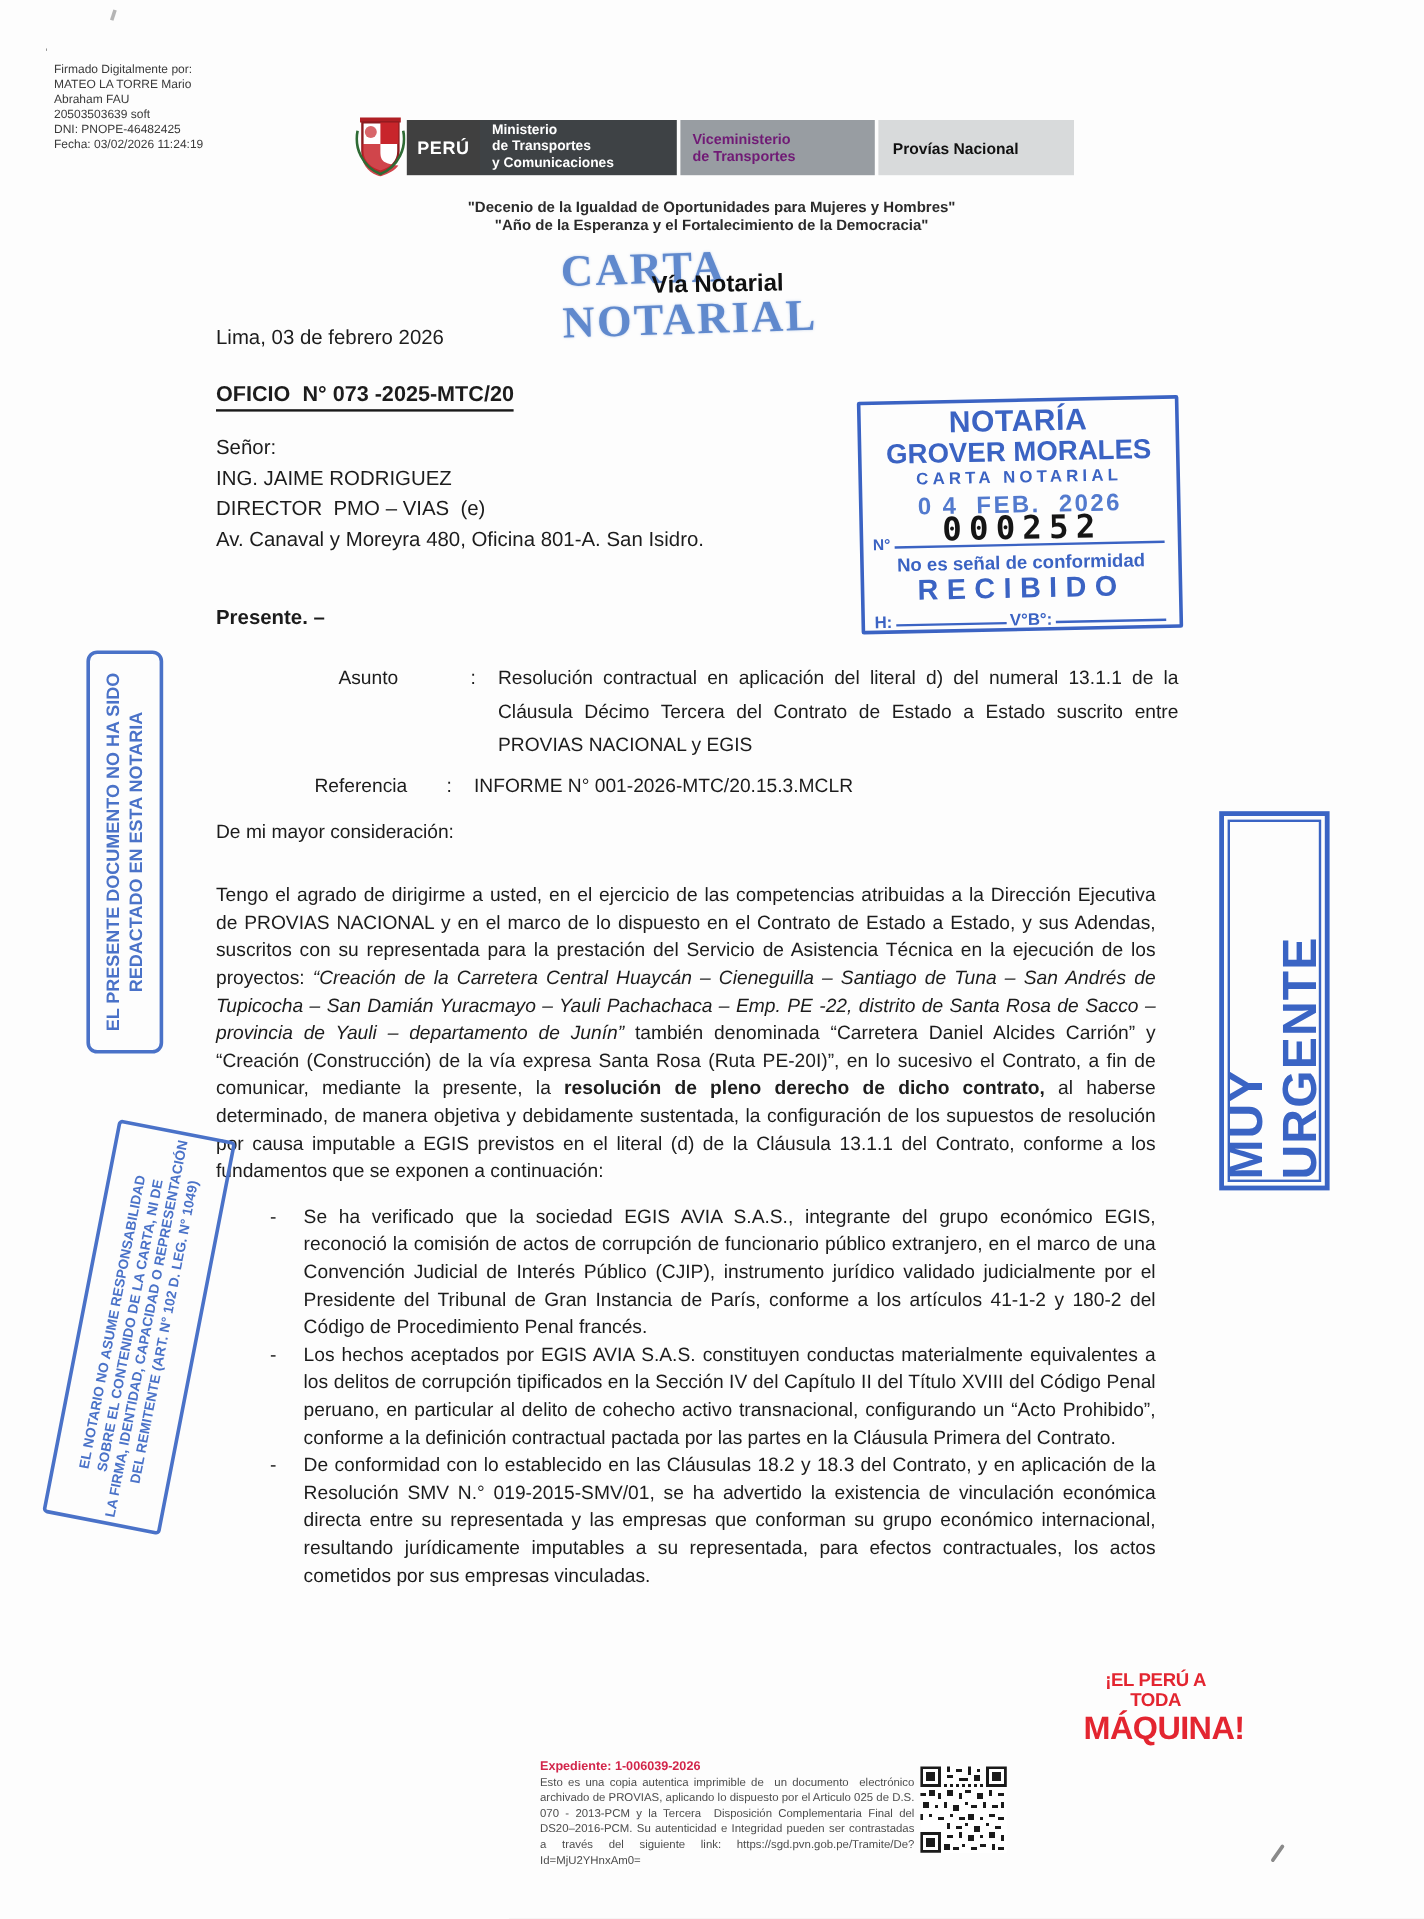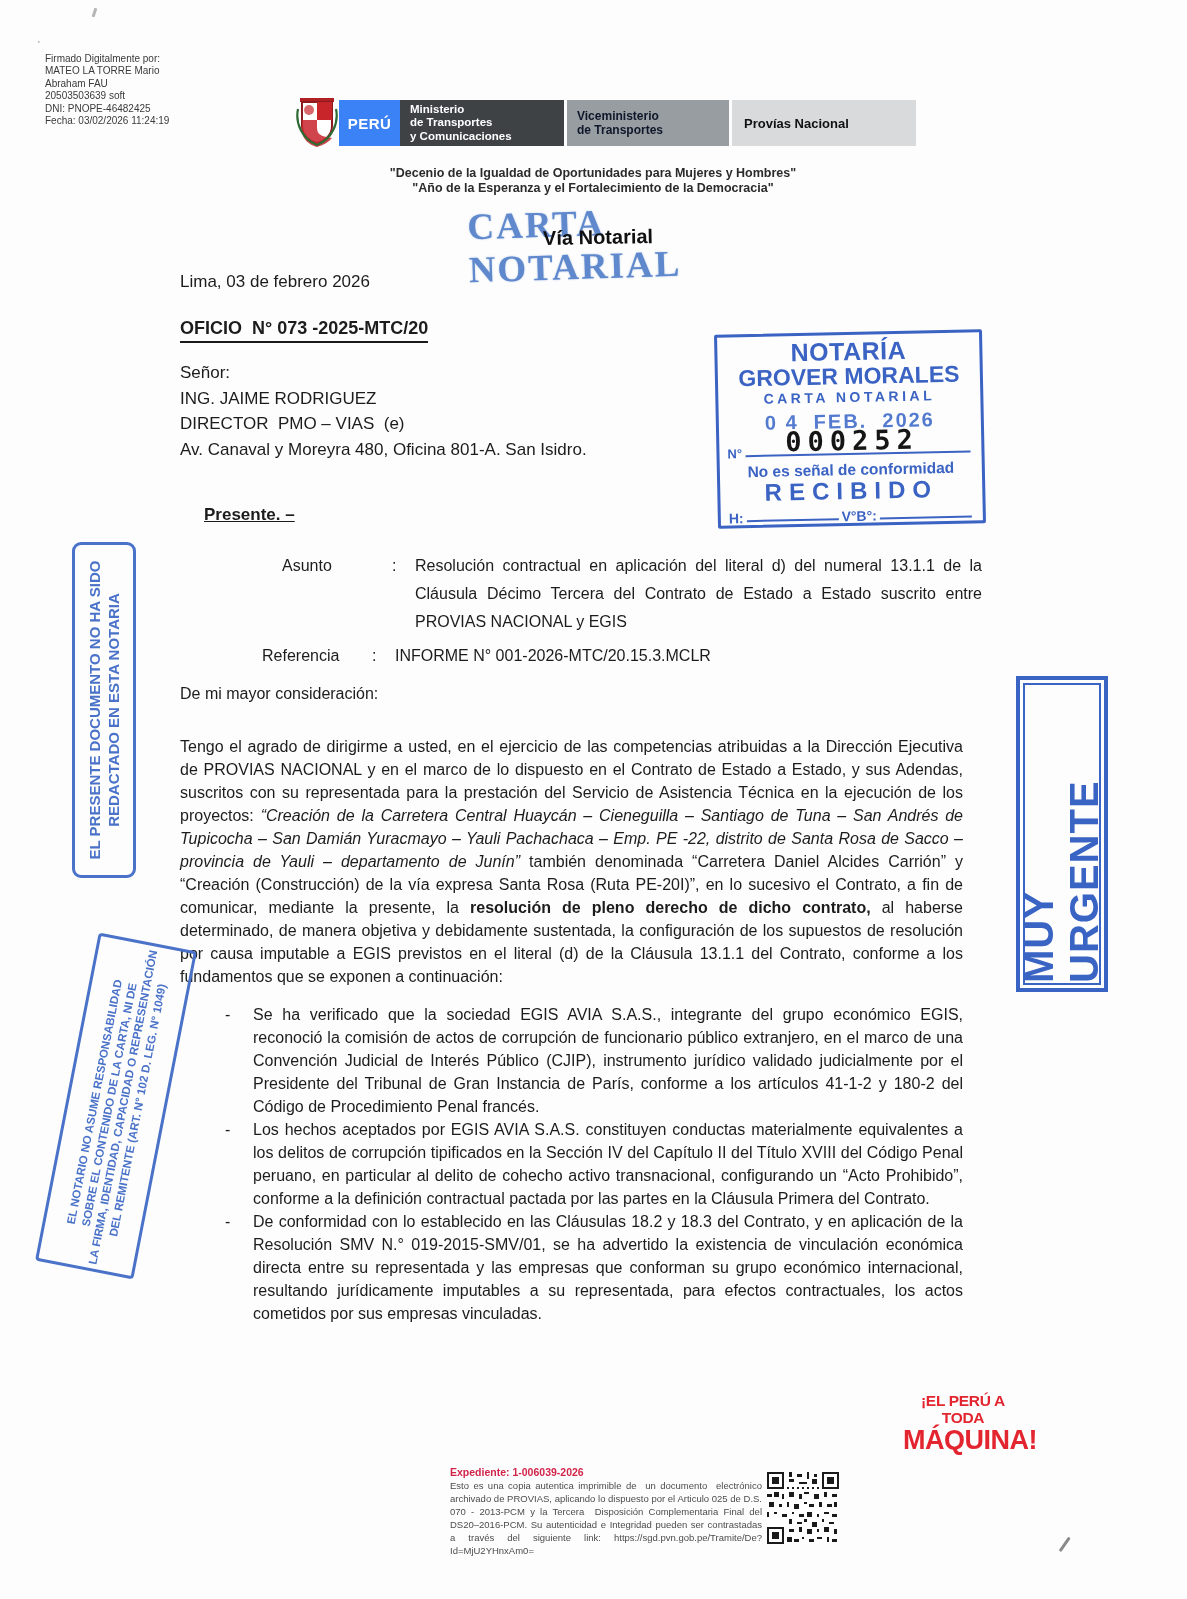--- a/index.html
+++ b/index.html
@@ -9,38 +9,38 @@
   .prewrap{white-space:pre-wrap;}
   .preline{white-space:pre-line;}
 
   
   .sig{left:45px;top:40px;font-size:10px;line-height:12.5px;color:#3a3a3a;}
   .sig .mark{position:absolute;left:-7px;top:-2px;color:#888;font-size:9px;}
 
   
   .coat{left:296px;top:95px;width:42px;height:52px;}
   .hbox{top:100px;height:46px;display:flex;align-items:center;box-sizing:border-box;}
-  .hb-peru{left:339px;width:61px;background:#3b82f6;color:#fff;font-weight:700;font-size:15px;justify-content:center;letter-spacing:.5px;}
+  .hb-peru{left:339px;width:61px;background:#404040;color:#fff;font-weight:700;font-size:15px;justify-content:center;letter-spacing:.5px;}
   .hb-min{left:400px;width:164px;background:#3e4245;color:#fff;font-weight:700;font-size:11.5px;line-height:13.5px;padding-left:10px;}
-  .hb-vice{left:567px;width:162px;background:#989da2;color:#0f172a;font-weight:700;font-size:12px;line-height:14px;padding-left:10px;}
-  .hb-prov{left:732px;width:184px;background:#d8dadb;color:#111;font-weight:700;font-size:13px;padding-left:12px;}
+  .hb-vice{left:567px;width:162px;background:#989da2;color:#701a75;font-weight:700;font-size:12px;line-height:14px;padding-left:10px;}
+  .hb-prov{left:732px;width:163px;background:#d8dadb;color:#111;font-weight:700;font-size:13px;padding-left:12px;}
 
   .mottos{left:243px;top:166px;width:700px;text-align:center;font-size:12.5px;line-height:15px;font-weight:700;color:#2b2b2b;}
 
   
   .big-stamp{left:468px;top:200px;width:340px;font-family:"Liberation Serif",serif;font-weight:700;
              font-size:37px;letter-spacing:2px;color:#6089cd;transform:rotate(-1.8deg);
              text-shadow:0 0 2px rgba(96,137,205,.45);}
   .via{left:543px;top:226px;font-size:20px;font-weight:700;color:#101010;transform:rotate(-1deg);}
 
   .dateline{left:180px;top:272px;font-size:17px;}
   .oficio{left:180px;top:318px;font-size:18px;font-weight:700;border-bottom:2.5px solid #1a1a1a;padding-bottom:2px;}
   .addr{left:180px;top:360px;font-size:17px;line-height:25.5px;}
   .addr .bold{font-weight:400;}
-  .presente{left:180px;top:505px;font-size:17px;font-weight:700;text-decoration:underline;margin-left:24px;}
+  .presente{left:180px;top:505px;font-size:17px;font-weight:700;}
 
   
   .nstamp{left:716px;top:332px;width:268px;height:194px;border:3.5px solid #3b63c3;border-radius:2px;
           transform:rotate(-1.2deg);color:#3b63c3;text-align:center;box-sizing:border-box;padding:3px 8px 0 8px;}
   .ns-l1{font-size:25px;line-height:26px;font-weight:800;letter-spacing:.5px;}
   .ns-l2{font-size:23px;line-height:25px;font-weight:800;}
   .ns-l3{font-size:14px;line-height:17px;font-weight:700;letter-spacing:3.5px;}
   .ns-date{font-size:20px;line-height:23px;font-weight:700;letter-spacing:2px;color:#4a74cc;margin-top:4px;opacity:.95;}
   .ns-num{display:flex;align-items:flex-end;position:relative;height:26px;font-weight:700;}
   .ns-num-label{font-size:13px;}

